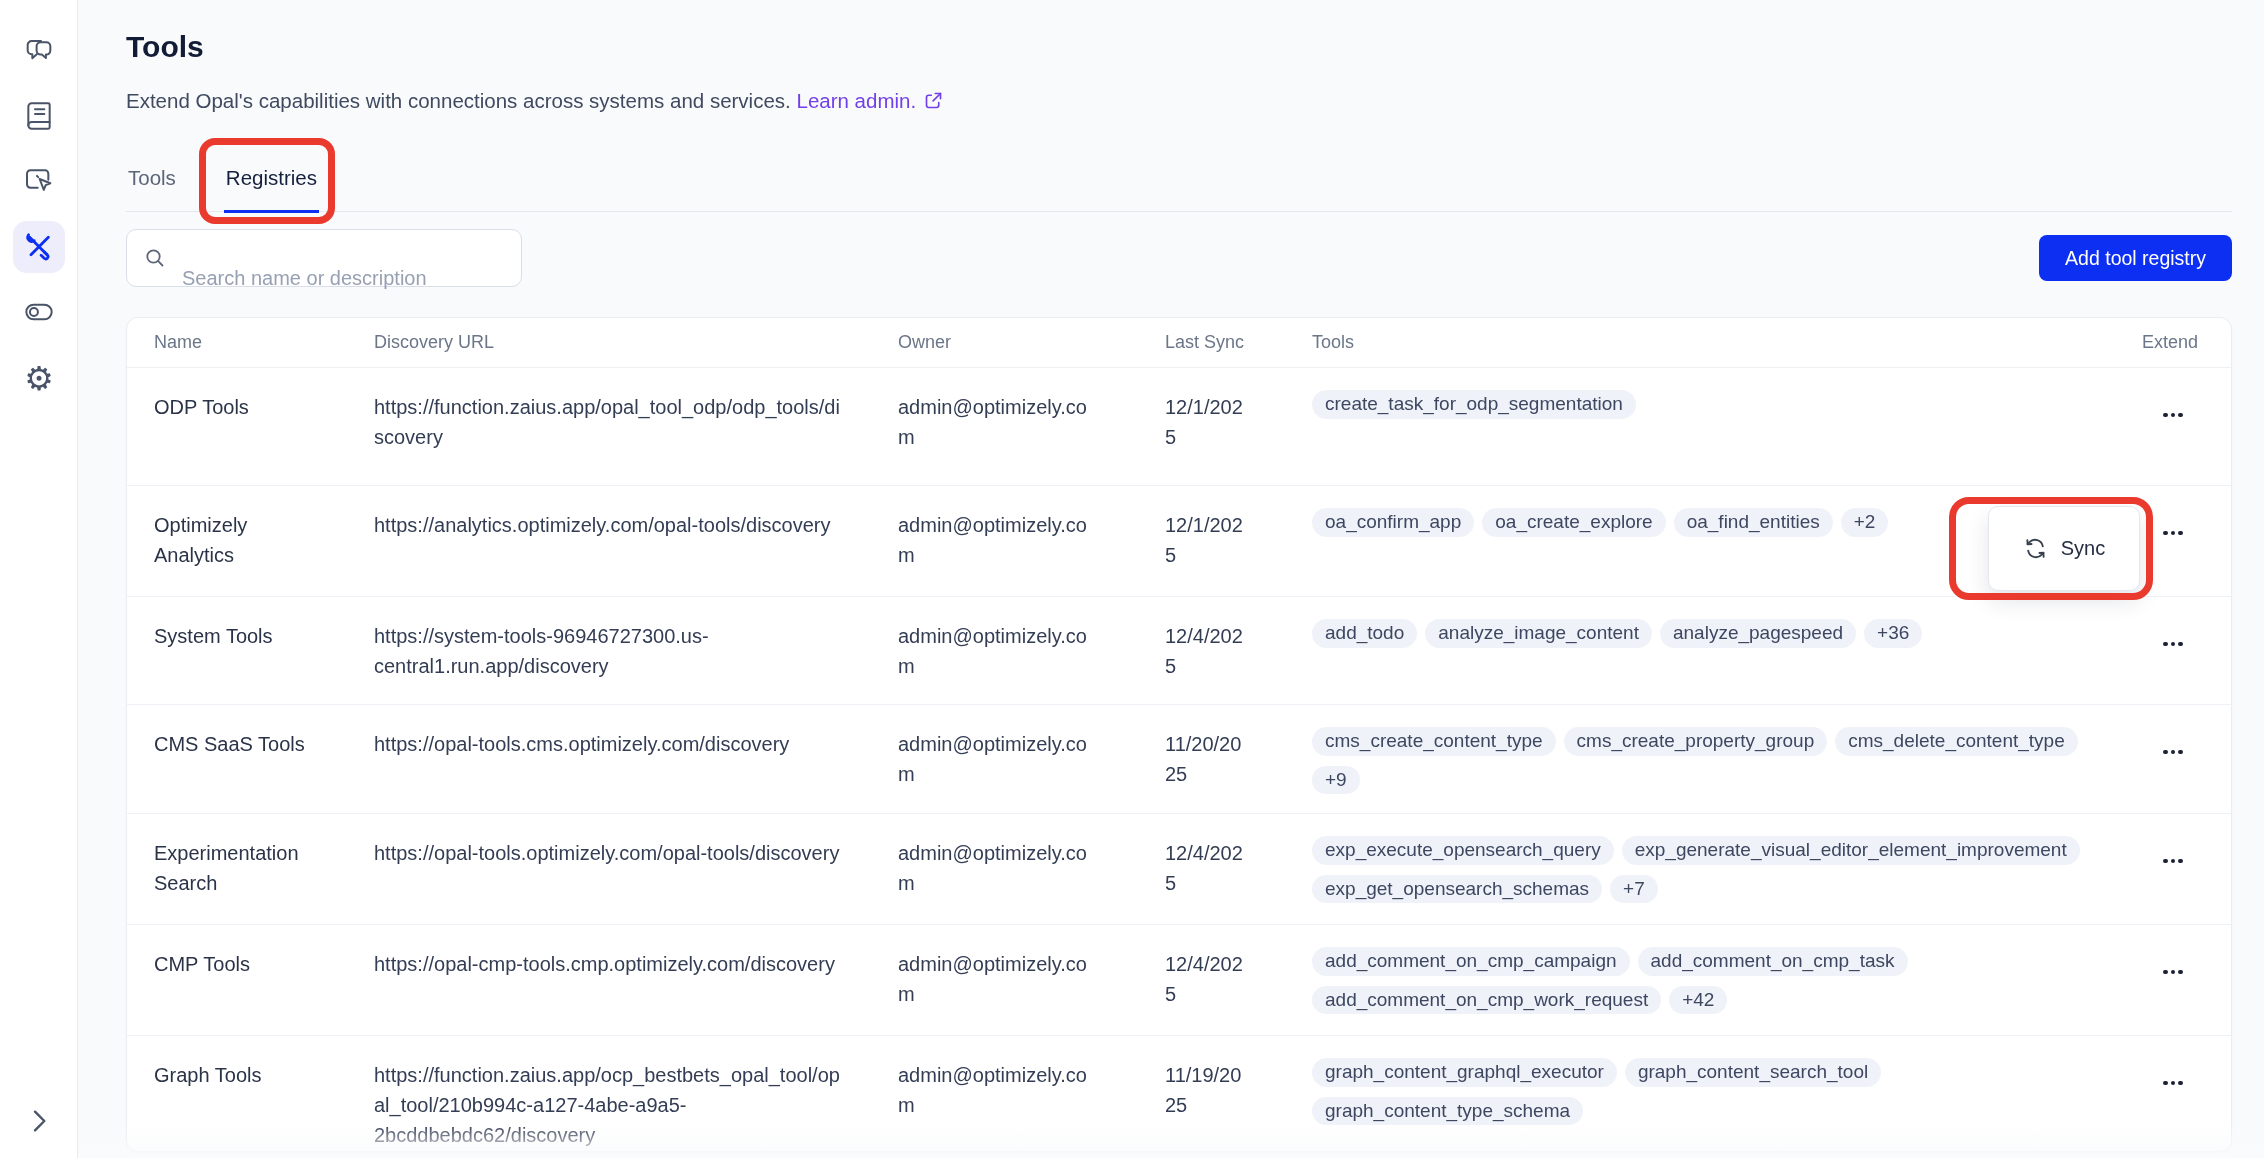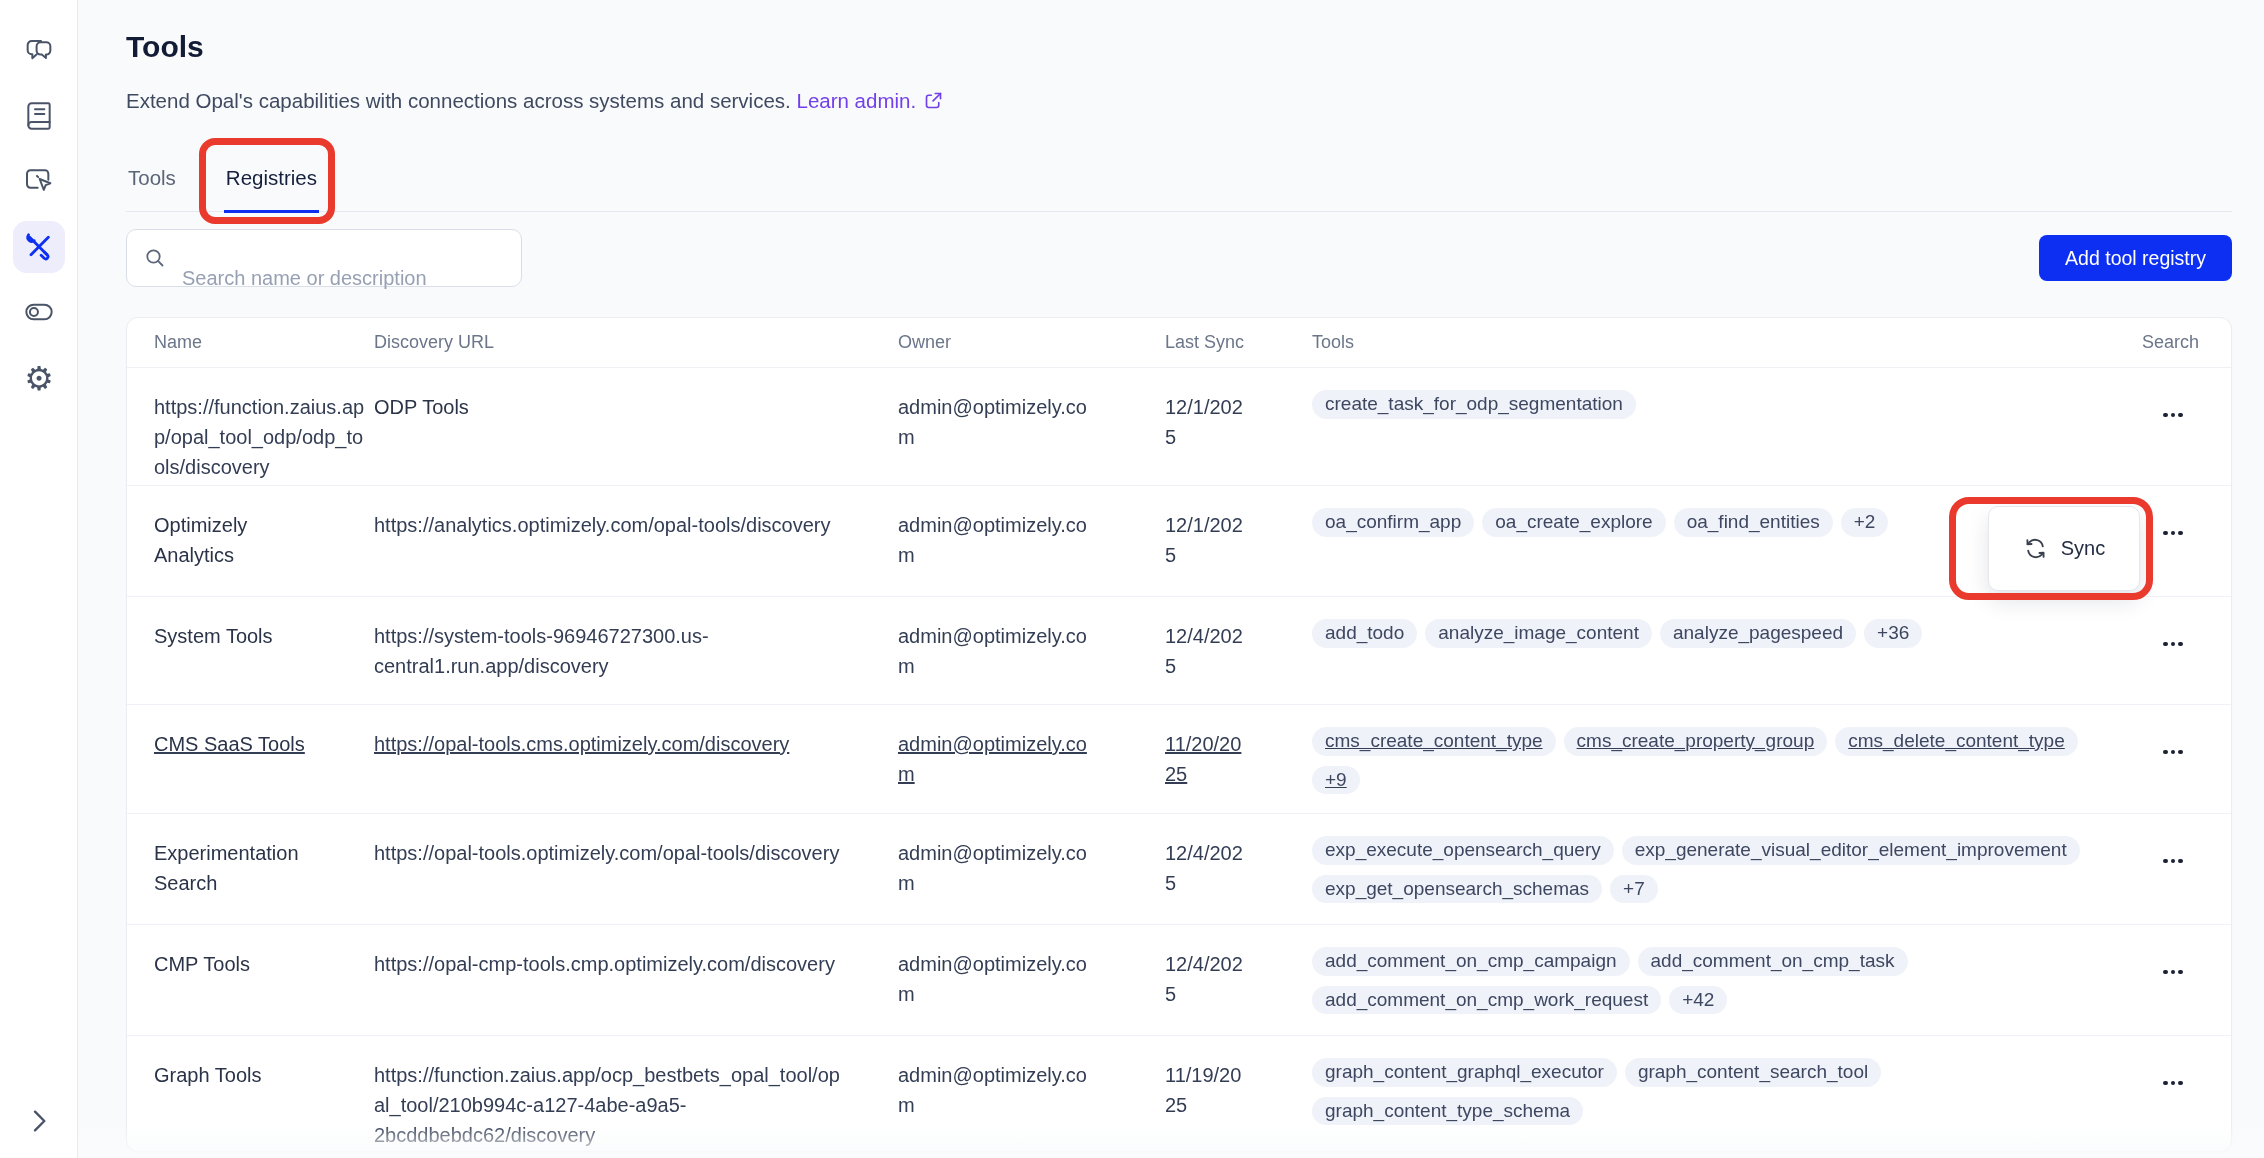--- a/index.html
+++ b/index.html
@@ -33,21 +33,21 @@
   .add-btn{height:46px;padding:0 26px;background:var(--accent,#0d2ff2);color:#fff;border:none;
     border-radius:8px;font-size:19.5px;cursor:pointer;font-family:inherit;}
   
   .card{margin:30px 32px 0 48px;background:#fff;border:1px solid #ebedf2;border-radius:12px;
     height:835px;overflow:hidden;box-shadow:0 1px 2px rgba(16,24,40,.04);}
   .grid{display:grid;grid-template-columns:220px 524px 267px 147px 830px 1fr;padding:0 27px;}
   .thead{height:50px;align-items:center;border-bottom:1px solid #eef0f4;color:#6b7689;font-size:18px;}
   .thead .col-actions{text-align:right;padding-right:6px;}
   .trow{border-bottom:1px solid #f0f1f6;font-size:20px;color:#333d54;line-height:30px;}
   .trow:nth-child(1){min-height:118px;}.trow:nth-child(2){min-height:111px;}
-  .trow:nth-child(3){min-height:108px;}.trow:nth-child(4){min-height:109px;text-decoration:underline;}
+  .trow:nth-child(3){min-height:108px;}.trow:nth-child(4){min-height:109px;}
   .trow:nth-child(5){min-height:111px;}.trow:nth-child(6){min-height:111px;}
   .trow:nth-child(7){min-height:200px;}
   .cell{padding-top:24px;overflow-wrap:break-word;}
   .name-w{display:block;max-width:175px;color:#2a3347;}
   .url-w{display:block;max-width:470px;}
   .owner-w{display:block;max-width:198px;}
   .date-w{display:block;max-width:84px;}
   .cell-tools{padding-top:22px;padding-right:20px;display:flex;flex-wrap:wrap;gap:10px 8px;align-content:flex-start;}
   .chip{background:var(--chip,#f0f2f9);color:#3d4760;border-radius:999px;padding:2px 13px;
     font-size:19px;line-height:1.3;white-space:nowrap;}
@@ -140,29 +140,29 @@
     <button class="add-btn">Add tool registry</button>
   </div>
 
   <div class="card">
     <div class="grid thead">
       <div>Name</div>
       <div>Discovery URL</div>
       <div>Owner</div>
       <div>Last Sync</div>
       <div>Tools</div>
-      <div class="col-actions">Search</div>
+      <div class="col-actions">Extend</div>
     </div>
     <div id="tbody">
         <div class="grid trow">
+          <div class="cell cell-name">
+            <span class="name-w">ODP Tools</span>
+          </div>
           <div class="cell cell-url">
             <span class="url-w">https://function.zaius.app/opal_tool_odp/odp_tools/discovery</span>
-          </div>
-          <div class="cell cell-name">
-            <span class="name-w">ODP Tools</span>
           </div>
           <div class="cell cell-owner">
             <span class="owner-w">admin@optimizely.com</span>
           </div>
           <div class="cell cell-sync">
             <span class="date-w">12/1/2025</span>
           </div>
           <div class="cell cell-tools">
             <span class="chip">create_task_for_odp_segmentation</span>
           </div>

